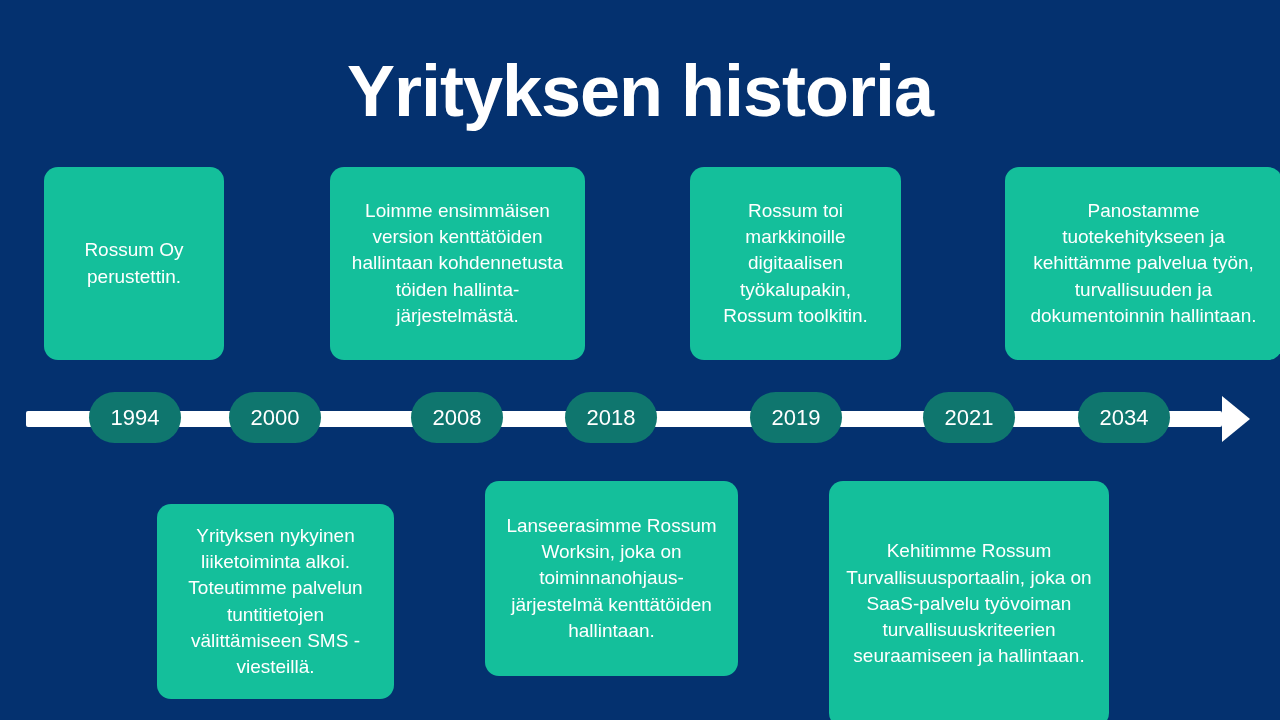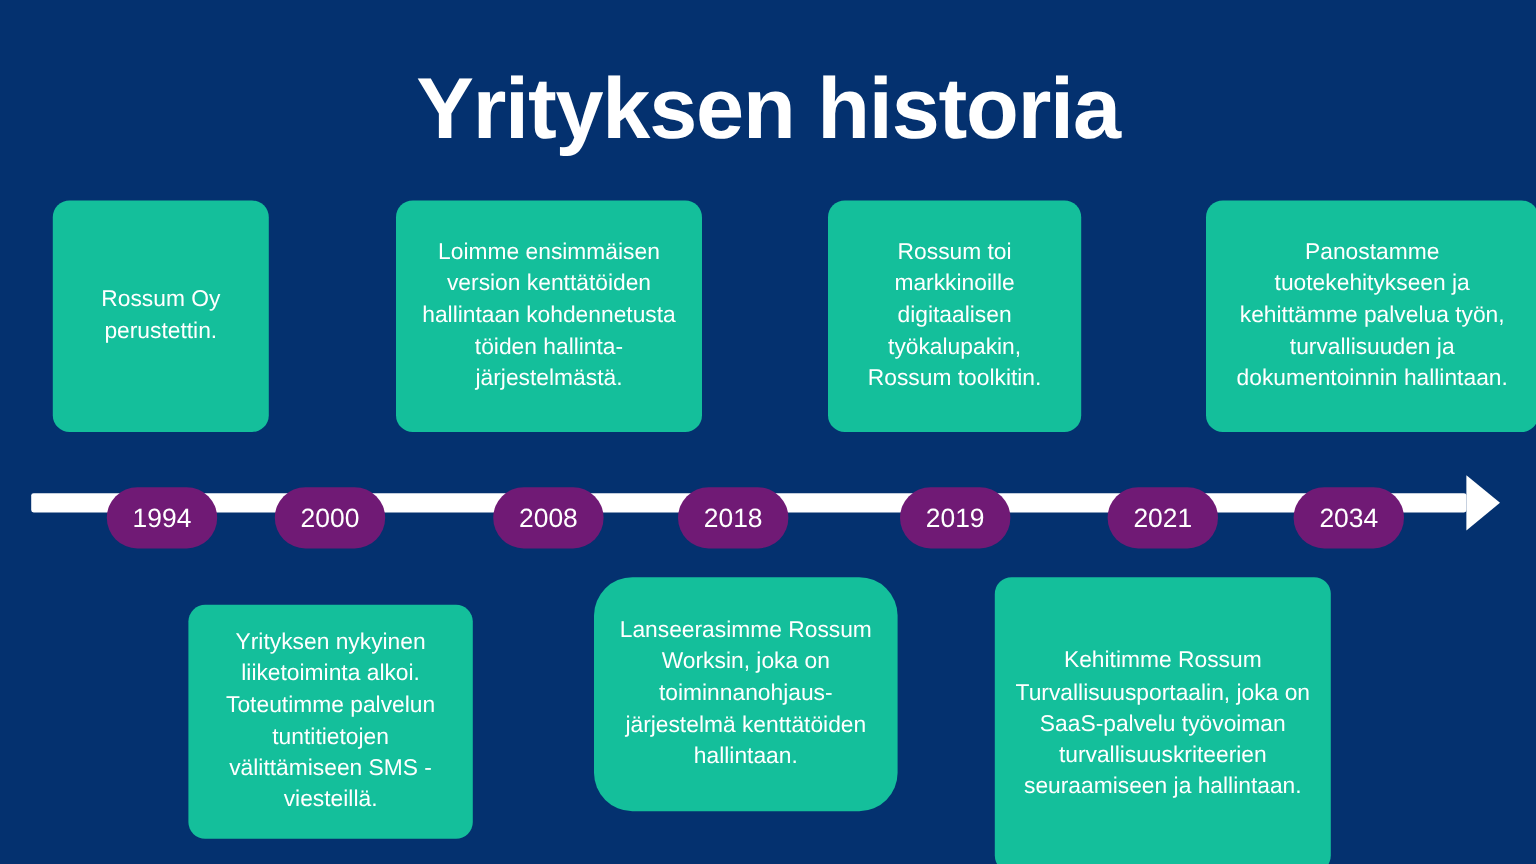--- a/index.html
+++ b/index.html
@@ -48,23 +48,23 @@
     top: 396px;
     width: 0;
     height: 0;
     border-top: 23px solid transparent;
     border-bottom: 23px solid transparent;
     border-left: 28px solid #ffffff;
   }
 
   .year-node {
     position: absolute;
-    top: 406px;
+    top: 392px;
     height: 51px;
-    background: #701a75;
+    background: #0f766e;
     border-radius: 26px;
     color: #ffffff;
     font-size: 22px;
     display: flex;
     align-items: center;
     justify-content: center;
   }
 
   .card {
     position: absolute;
@@ -126,21 +126,21 @@
     <span>2021</span>
   </div>
   <div class="year-node" style="left:1078px; width:92px;">
     <span>2034</span>
   </div>
 
   <div class="card" style="left:157px; top:481px; width:237px; height:195px;margin-top:23px;">
     <span>Yrityksen nykyinen liiketoiminta alkoi. Toteutimme palvelun tuntitietojen välittämiseen SMS -viesteillä.</span>
   </div>
 
-  <div class="card" style="left:495px; top:481px; width:253px; height:195px;border-radius:32px;">
+  <div class="card" style="left:485px; top:481px; width:253px; height:195px;">
     <span>Lanseerasimme Rossum Worksin, joka on toiminnanohjaus-järjestelmä kenttätöiden hallintaan.</span>
   </div>
 
   <div class="card" style="left:829px; top:481px; width:280px; height:246px;">
     <span>Kehitimme Rossum Turvallisuusportaalin, joka on SaaS-palvelu työvoiman turvallisuuskriteerien seuraamiseen ja hallintaan.</span>
   </div>
 
 </div>
 
 </body></html>

